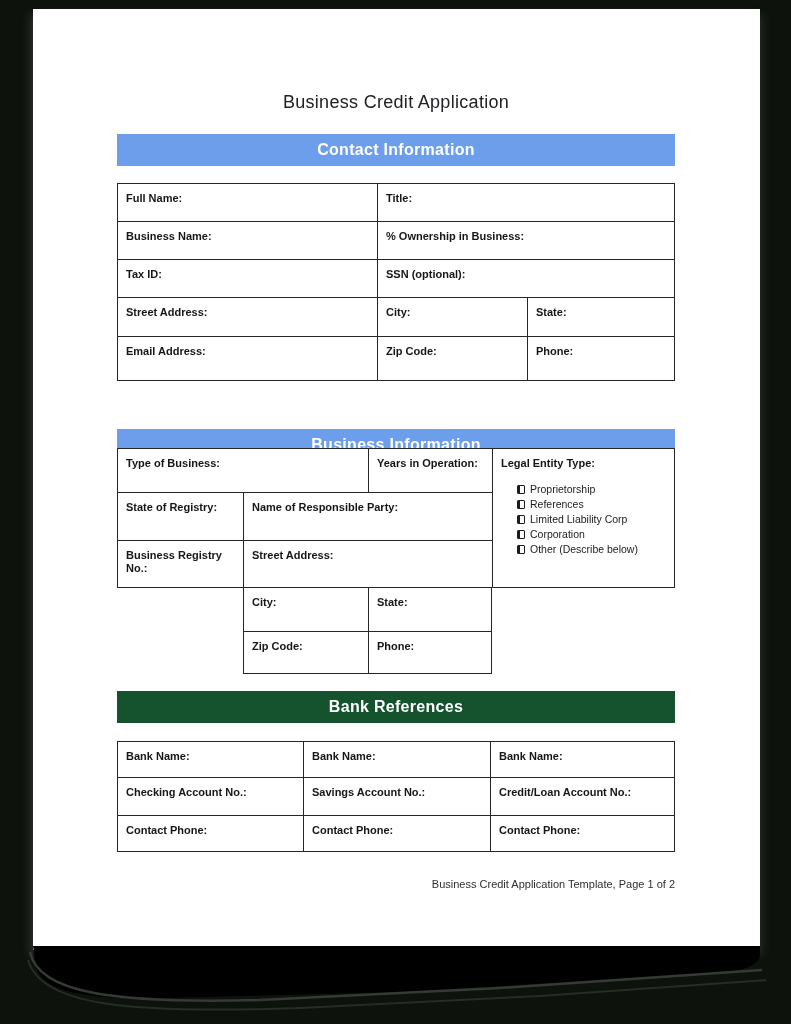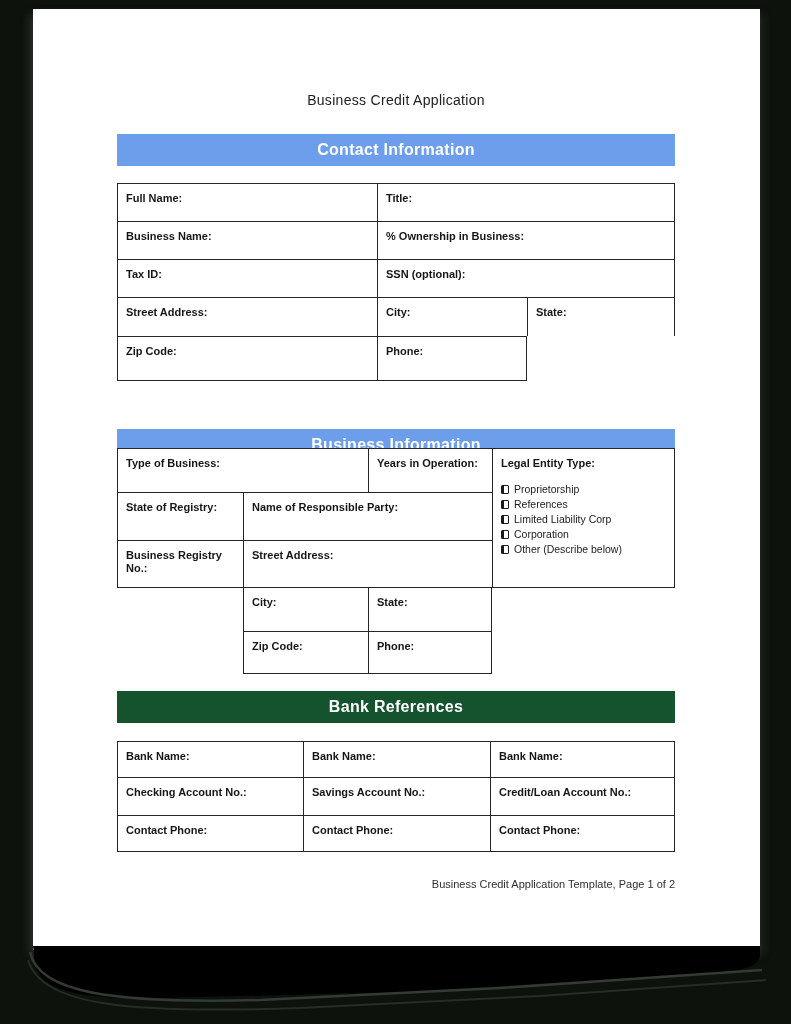--- a/index.html
+++ b/index.html
@@ -30,21 +30,21 @@
     color: #101010;
     line-height: 1;
     text-shadow: 2px 3px 2px rgba(50,50,50,0.35);
   }
 
   .doc-title {
     position: absolute;
     left: 84px; top: 83px;
     width: 558px;
     text-align: center;
-    font-size: 14px;
+    font-size: 18px;
     font-weight: 400;
     letter-spacing: 0.3px;
     color: #202124;
   }
 
   .section-bar {
     position: absolute;
     left: 84px;
     width: 558px; height: 32px;
     background: #6d9eeb;
@@ -96,20 +96,21 @@
   .bz-zip      { grid-area: 5 / 2 / 6 / 3; }
   .bz-phone    { grid-area: 5 / 3 / 6 / 4; }
 
   .legal-options { margin-top: 12px; }
   .legal-option {
     font-weight: 400;
     font-size: 10.5px;
     color: #1b1b1b;
     line-height: 15px;
     white-space: nowrap;
+    margin-left: 16px;
   }
   .checkbox-glyph {
     display: inline-block;
     width: 8px; height: 9px;
     border: 1.5px solid #1b1b1b;
     border-left-width: 3px;
     border-radius: 1.5px;
     margin-right: 5px;
     vertical-align: -1px;
   }
@@ -145,20 +146,21 @@
     <div class="grid contact-grid">
       <div class="cell bl bt">Full Name:</div>
       <div class="cell bl bt br span2">Title:</div>
       <div class="cell bl bt">Business Name:</div>
       <div class="cell bl bt br span2">% Ownership in Business:</div>
       <div class="cell bl bt">Tax ID:</div>
       <div class="cell bl bt br span2">SSN (optional):</div>
       <div class="cell bl bt">Street Address:</div>
       <div class="cell bl bt">City:</div>
       <div class="cell bl bt br">State:</div>
+      <div class="cell bl bt bb">Email Address:</div>
       <div class="cell bl bt bb">Zip Code:</div>
       <div class="cell bl bt br bb">Phone:</div>
     </div>
 
     <div class="section-bar bar-business" style="background: rgb(109, 158, 235); margin-top: 28px;">Business Information</div>
 
     <div class="grid business-grid">
       <div class="cell bl bt bz-type">Type of Business:</div>
       <div class="cell bl bt bz-years">Years in Operation:</div>
 

